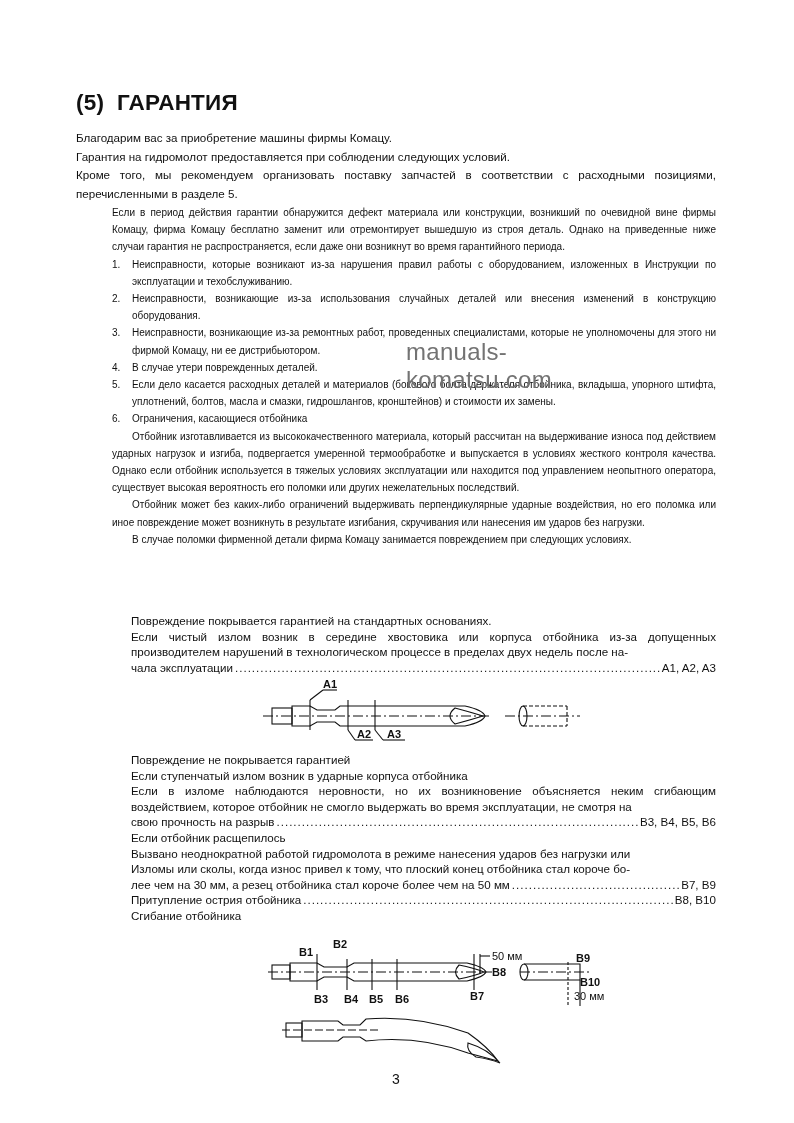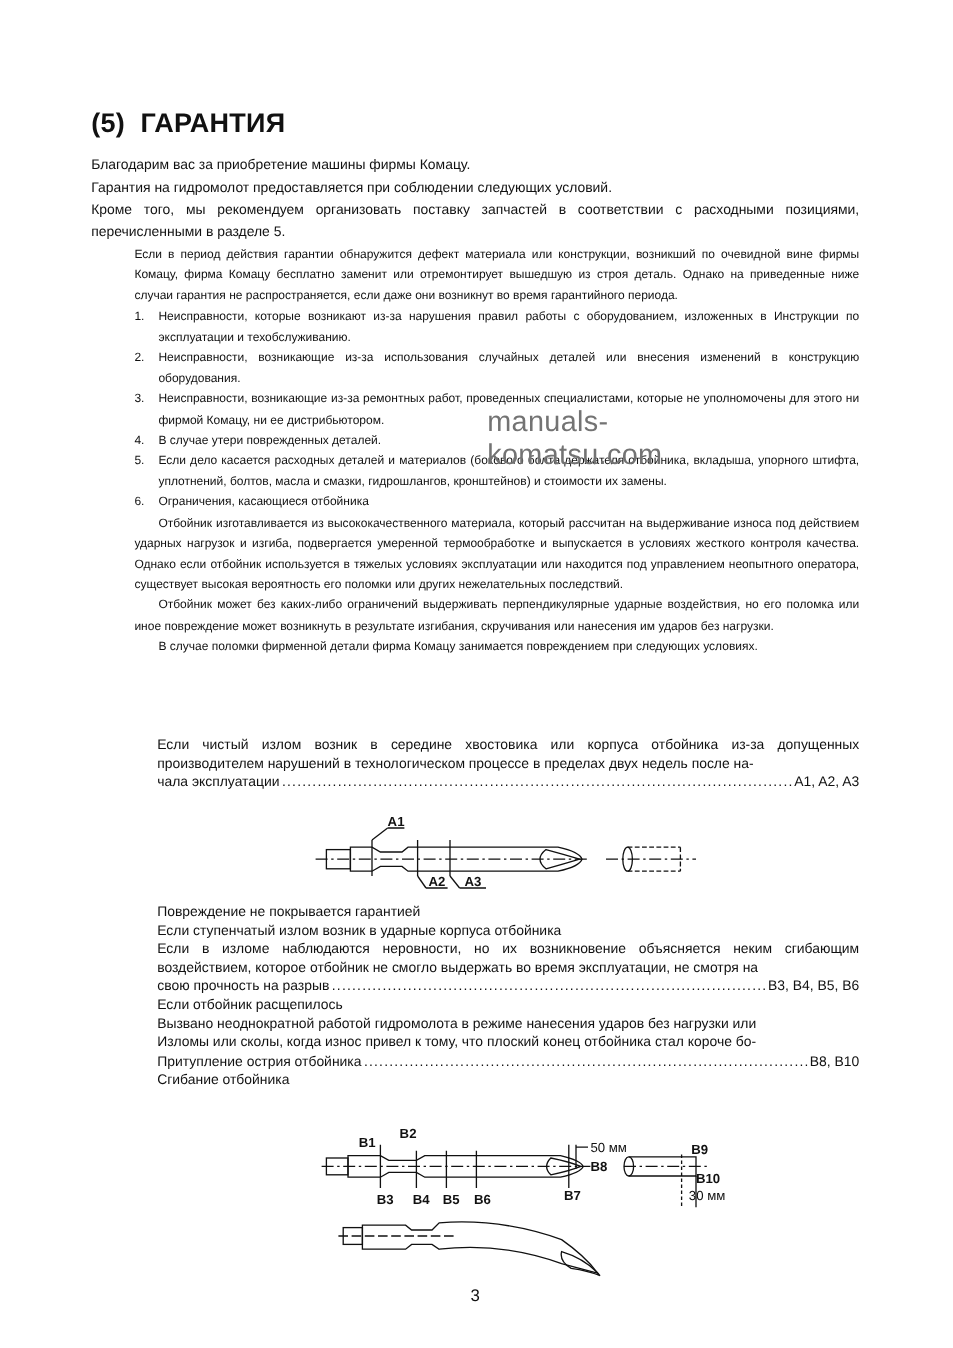--- a/index.html
+++ b/index.html
@@ -53,20 +53,21 @@
       <li><span class="num">6.</span><span>Ограничения, касающиеся отбойника</span></li>
     </ol>
     <p class="indent">Отбойник изготавливается из высококачественного материала, который рассчитан на выдерживание износа под действием ударных нагрузок и изгиба, подвергается умеренной термообработке и выпускается в условиях жесткого контроля качества. Однако если отбойник используется в тяжелых условиях эксплуатации или находится под управлением неопытного оператора, существует высокая вероятность его поломки или других нежелательных последствий.</p>
     <p class="indent">Отбойник может без каких-либо ограничений выдерживать перпендикулярные ударные воздействия, но его поломка или иное повреждение может возникнуть в результате изгибания, скручивания или нанесения им ударов без нагрузки.</p>
     <p class="indent">В случае поломки фирменной детали фирма Комацу занимается повреждением при следующих условиях.</p>
   </div>
 
   <div class="watermark">manuals-komatsu.com</div>
 
   <div class="cases" style="top:597px">
+    <p>Повреждение покрывается гарантией на стандартных основаниях.</p>
     <p>Если чистый излом возник в середине хвостовика или корпуса отбойника из-за допущенных производителем нарушений в технологическом процессе в пределах двух недель после на-</p>
     <div class="lead">
       <span class="txt">чала эксплуатации</span>
       <span class="dots"></span>
       <span class="ref">A1, A2, A3</span>
     </div>
   </div>
 
   <svg class="fig" style="left:255px;top:662px" width="330" height="68" viewBox="0 0 330 68" stroke="#111" fill="none" stroke-width="1.1">
     <line x1="8" y1="38" x2="235" y2="38" stroke-dasharray="10,3,2,3"></line>
@@ -95,20 +96,25 @@
     <p>Если ступенчатый излом возник в ударные корпуса отбойника</p>
     <p>Если в изломе наблюдаются неровности, но их возникновение объясняется неким сгибающим воздействием, которое отбойник не смогло выдержать во время эксплуатации, не смотря на</p>
     <div class="lead">
       <span class="txt">свою прочность на разрыв</span>
       <span class="dots"></span>
       <span class="ref">B3, B4, B5, B6</span>
     </div>
     <p>Если отбойник расщепилось</p>
     <p>Вызвано неоднократной работой гидромолота в режиме нанесения ударов без нагрузки или</p>
     <p>Изломы или сколы, когда износ привел к тому, что плоский конец отбойника стал короче бо-</p>
+    <div class="lead">
+      <span class="txt">лее чем на 30 мм, а резец отбойника стал короче более чем на 50 мм</span>
+      <span class="dots"></span>
+      <span class="ref">B7, B9</span>
+    </div>
     <div class="lead">
       <span class="txt">Притупление острия отбойника</span>
       <span class="dots"></span>
       <span class="ref">B8, B10</span>
     </div>
     <p>Сгибание отбойника</p>
   </div>
 
   <svg class="fig" style="left:262px;top:918px" width="360" height="76" viewBox="0 0 360 76" stroke="#111" fill="none" stroke-width="1.1">
     <line x1="6" y1="38" x2="230" y2="38" stroke-dasharray="10,3,2,3"></line>

